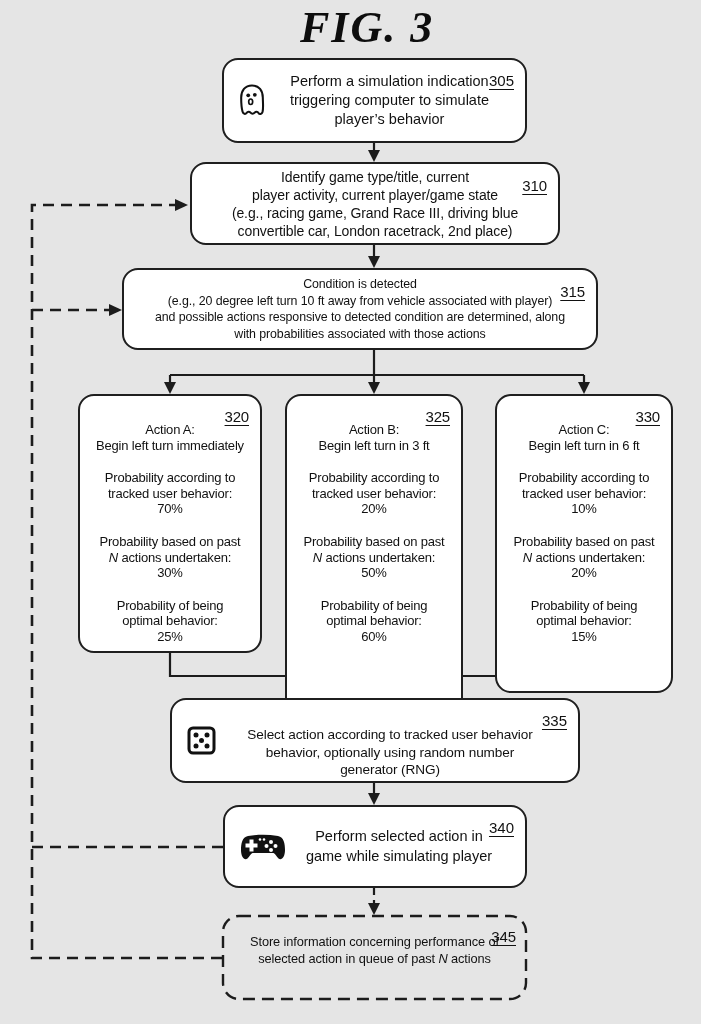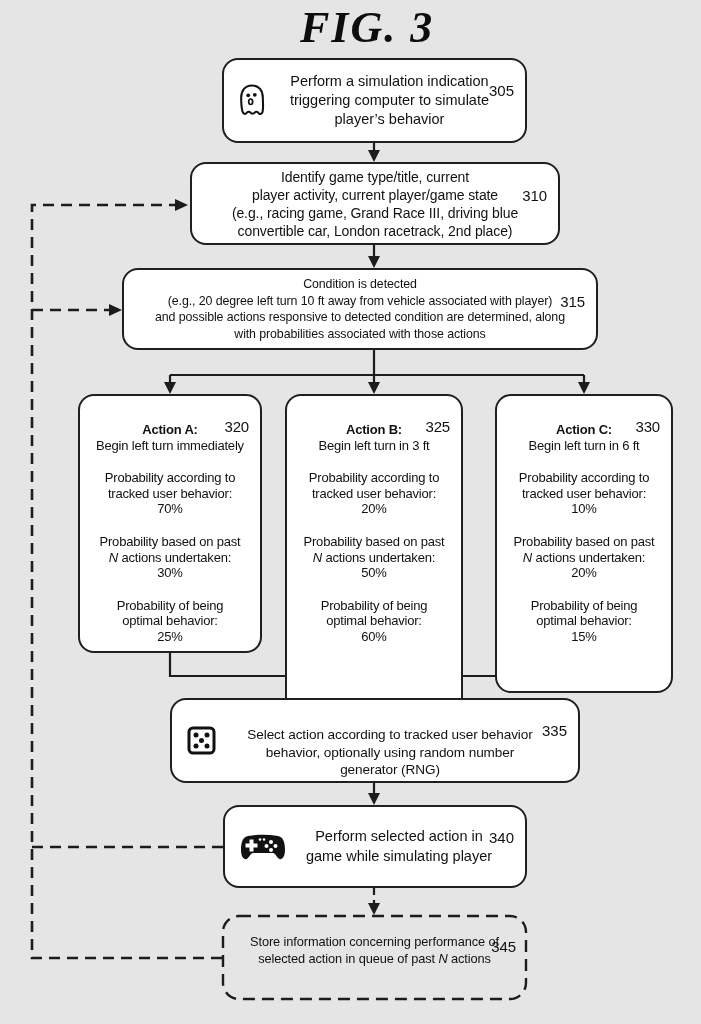--- a/index.html
+++ b/index.html
@@ -9,33 +9,33 @@
   svg.connectors line, svg.connectors path{stroke:#1c1c1c;stroke-width:2.2;fill:none;}
   svg.connectors .dash{stroke-width:2.6;stroke-dasharray:11 7;}
   svg.connectors .dash-a{stroke-dasharray:7 5;}
   svg.connectors polygon{fill:#1c1c1c;stroke:none;}
   svg.connectors rect.storeborder{stroke:#1c1c1c;stroke-width:2.4;fill:none;stroke-dasharray:12 7;}
   .fig-title{position:absolute;left:300px;top:2px;margin:0;z-index:2;
      font-family:"Liberation Serif",serif;font-style:italic;font-weight:bold;
      font-size:44px;letter-spacing:2px;color:#0d0d0d;}
   .box{position:absolute;box-sizing:border-box;background:#ffffff;border:2.2px solid #1f1f1f;
        border-radius:16px;z-index:1;text-align:center;}
-  .ref{position:absolute;top:22px;right:11px;font-size:15px;
-       text-underline-offset:2.5px;}
+  .ref{position:absolute;top:12px;right:11px;font-size:15px;
+       text-decoration:underline;text-underline-offset:2.5px;}
   .ln{white-space:nowrap;}
   .flexbox{display:flex;align-items:center;}
   .iconcol{flex:none;display:flex;align-items:center;justify-content:center;}
   .txt{flex:1;}
   
   .b305 .txt{font-size:14.5px;line-height:1.3;padding-right:10px;}
   .b310{font-size:14px;line-height:1.28;padding-top:5px;letter-spacing:-0.1px;}
   .b315{font-size:12.4px;line-height:1.33;padding-top:6px;letter-spacing:-0.1px;}
   .action{font-size:13px;line-height:1.2;letter-spacing:-0.2px;padding:0 4px;}
   .action .content{padding-top:26px;}
-  .action .atitle{font-weight:bold;}
+  .action .atitle{font-weight:normal;}
   .action .para{margin-top:17px;}
   .b335 .txt{font-size:13.6px;line-height:1.28;padding-right:14px;letter-spacing:-0.1px;margin-top:24px;}
   .b340 .txt{font-size:14.5px;line-height:1.35;padding-right:12px;}
   .b345{background:transparent;border:none;font-size:12.8px;line-height:1.3;
         padding-top:19px;letter-spacing:-0.1px;}
   i{font-style:italic;}
 </style>
 </head>
 <body>
 

